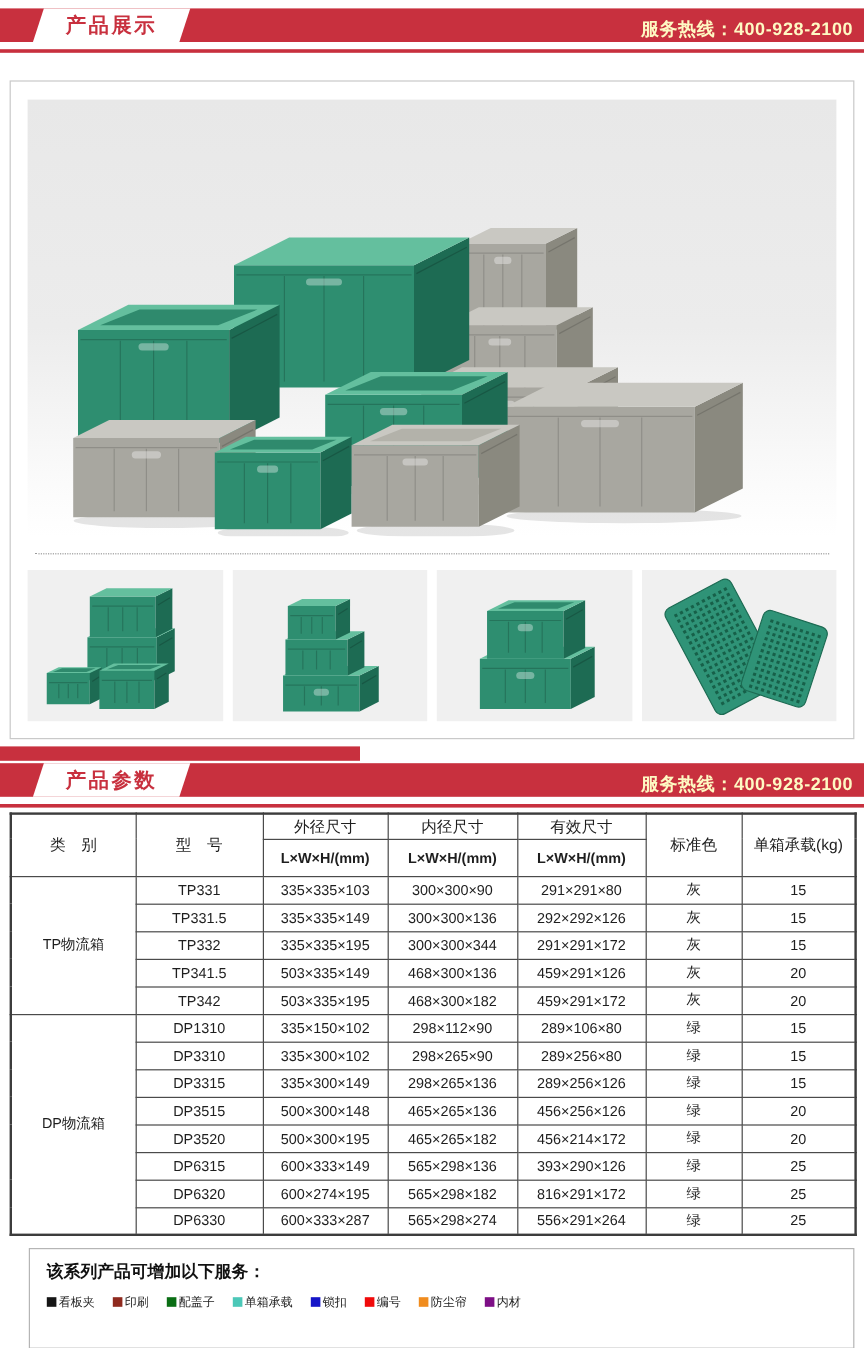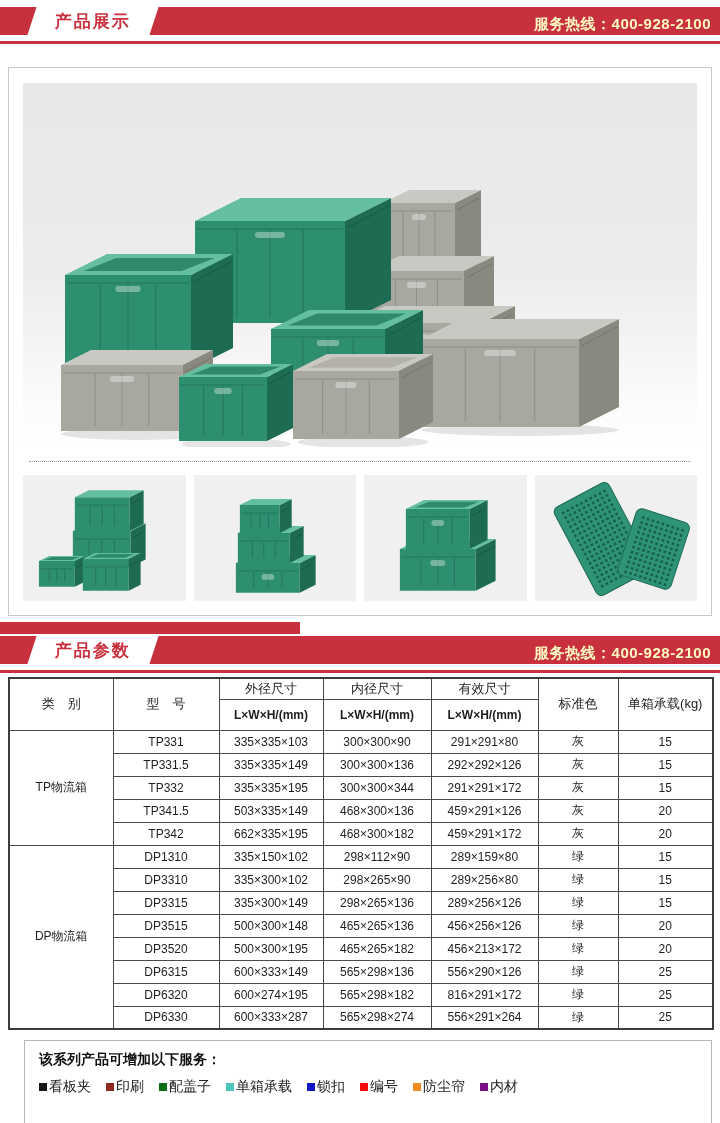--- a/index.html
+++ b/index.html
@@ -68,21 +68,21 @@
   table.spec td{ height:23px; }
   td.cat{ font-size:13px; }
 
   
   .services{
     margin:10px 8px 8px 24px;
     border:1px solid #b5b5b5; background:#fff;
     padding:10px 14px 31px 14px;
   }
   .svc-title{ font-weight:bold; font-size:14px; color:#111; margin:0 0 9px 0; }
-  .svc-items{ display:flex; flex-wrap:wrap; gap:0 15px; font-size:14px; color:#222; align-items:center; }
+  .svc-items{ display:flex; flex-wrap:wrap; gap:0 15px; font-size:10px; color:#222; align-items:center; }
   .svc-item{ display:inline-flex; align-items:center; white-space:nowrap; }
   .sq{ display:inline-block; width:8px; height:8px; margin-right:2px; flex:none; }
 </style>
 </head>
 <body>
 
 <div class="section-head head1">
   <div class="band">
     <div class="tag">
       <span>产品展示</span>
@@ -646,32 +646,32 @@
         <tr>
           <td>TP341.5</td>
           <td>503×335×149</td>
           <td>468×300×136</td>
           <td>459×291×126</td>
           <td>灰</td>
           <td>20</td>
         </tr>
         <tr>
           <td>TP342</td>
-          <td>662×335×195</td>
+          <td>503×335×195</td>
           <td>468×300×182</td>
           <td>459×291×172</td>
           <td>灰</td>
           <td>20</td>
         </tr>
         <tr>
           <td rowspan="8" class="cat">DP物流箱</td>
           <td>DP1310</td>
           <td>335×150×102</td>
           <td>298×112×90</td>
-          <td>289×159×80</td>
+          <td>289×106×80</td>
           <td>绿</td>
           <td>15</td>
         </tr>
         <tr>
           <td>DP3310</td>
           <td>335×300×102</td>
           <td>298×265×90</td>
           <td>289×256×80</td>
           <td>绿</td>
           <td>15</td>
@@ -689,29 +689,29 @@
           <td>500×300×148</td>
           <td>465×265×136</td>
           <td>456×256×126</td>
           <td>绿</td>
           <td>20</td>
         </tr>
         <tr>
           <td>DP3520</td>
           <td>500×300×195</td>
           <td>465×265×182</td>
-          <td>456×213×172</td>
+          <td>456×214×172</td>
           <td>绿</td>
           <td>20</td>
         </tr>
         <tr>
           <td>DP6315</td>
           <td>600×333×149</td>
           <td>565×298×136</td>
-          <td>556×290×126</td>
+          <td>393×290×126</td>
           <td>绿</td>
           <td>25</td>
         </tr>
         <tr>
           <td>DP6320</td>
           <td>600×274×195</td>
           <td>565×298×182</td>
           <td>816×291×172</td>
           <td>绿</td>
           <td>25</td>

